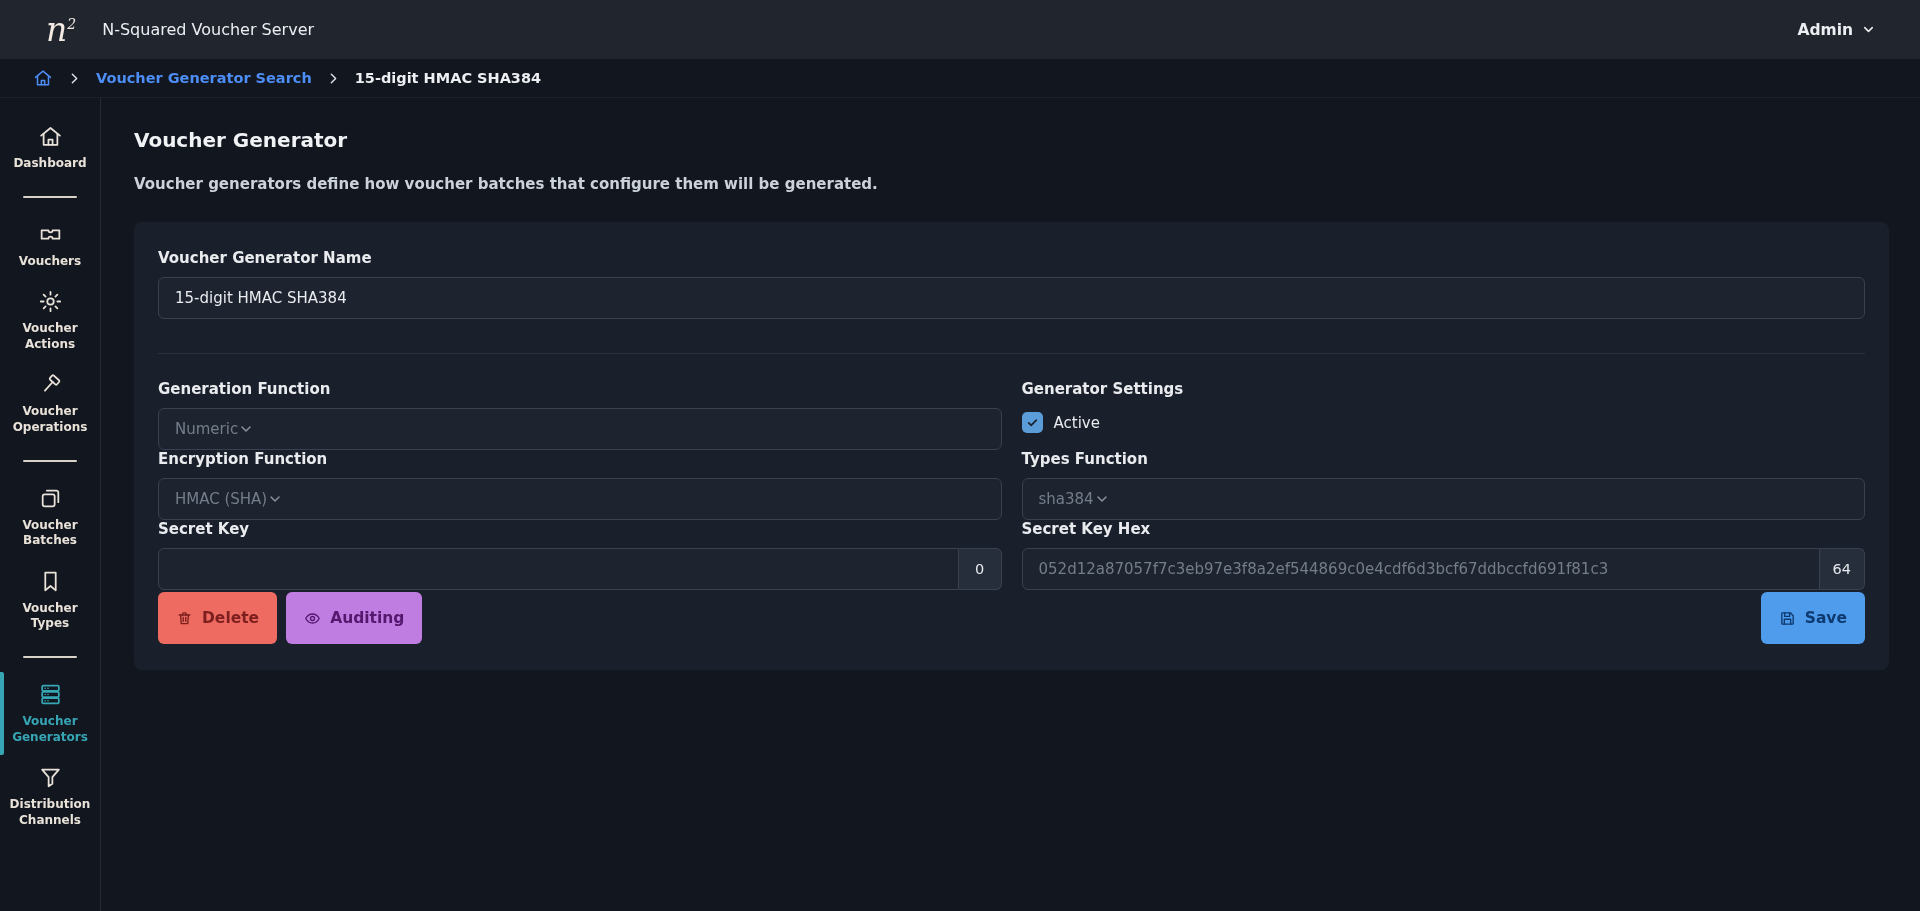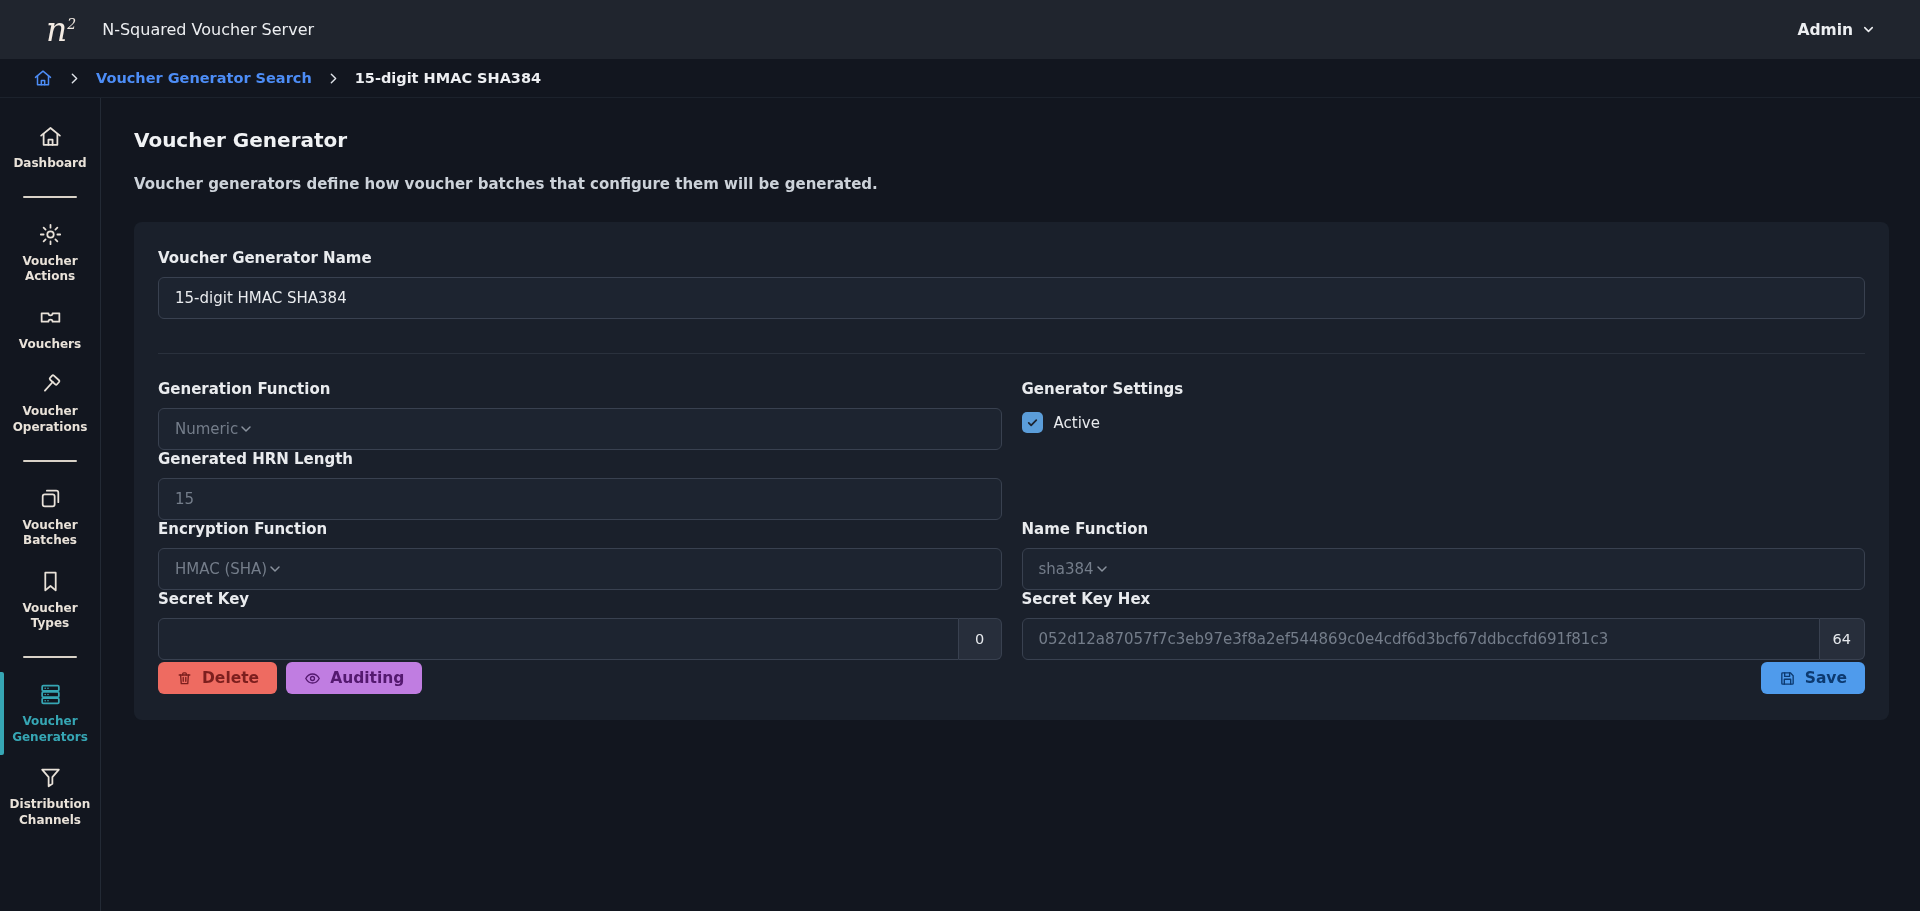--- a/index.html
+++ b/index.html
@@ -106,21 +106,21 @@
   .input-group { display:flex; }
   .input-group input { border-radius:6px 0 0 6px; flex:1; min-width:0; }
   .input-addon {
     min-width:43px; padding:0 13px; background:#272e3b;
     border:1px solid #394150; border-left:none; border-radius:0 6px 6px 0;
     display:flex; align-items:center; justify-content:center;
     font-size:14.5px; color:#e6e9ed;
   }
 
   .actions { display:flex; align-items:center; margin-top:2px; }
-  .btn { display:flex; align-items:center; gap:9px; height:32px; padding:0 18px;
+  .btn { display:flex; align-items:center; gap:9px; height:52px; padding:0 18px;
          border:none; border-radius:6px; font-size:15.5px; font-weight:700;
          cursor:pointer; font-family:inherit; }
   .btn svg { width:17px; height:17px; fill:none; stroke-width:1.9;
              stroke-linecap:round; stroke-linejoin:round; }
   .btn-delete { background:#ee6b61; color:#7c1f1e; }
   .btn-delete svg { stroke:#7c1f1e; }
   .btn-audit { background:#c07de1; color:#54196f; margin-left:9px; }
   .btn-audit svg { stroke:#54196f; }
   .btn-save { background:#4f9bec; color:#0d3a70; margin-left:auto; }
   .btn-save svg { stroke:#0d3a70; }
@@ -171,31 +171,31 @@
           <path d="M5.4 9.6V20h13.2V9.6"></path>
           <path d="M10 20v-5h4v5"></path>
       </svg>
       <span class="side-label">Dashboard</span>
     </div>
 
     <div class="side-divider"></div>
 
     <div class="side-item">
       <svg viewBox="0 0 24 24">
+        <path d="M3.5 8h6.5a2 2 0 0 0 4 0h6.5v8h-6.5a2 2 0 0 0-4 0H3.5z"></path>
+      </svg>
+      <span class="side-label">Vouchers</span>
+    </div>
+
+    <div class="side-item">
+      <svg viewBox="0 0 24 24">
         <circle cx="12" cy="12" r="3.1"></circle>
         <path d="M12 2.7v2.7M12 18.6v2.7M2.7 12h2.7M18.6 12h2.7M5.4 5.4l1.9 1.9M16.7 16.7l1.9 1.9M18.6 5.4l-1.9 1.9M7.3 16.7l-1.9 1.9"></path>
       </svg>
       <span class="side-label">Voucher Actions</span>
-    </div>
-
-    <div class="side-item">
-      <svg viewBox="0 0 24 24">
-        <path d="M3.5 8h6.5a2 2 0 0 0 4 0h6.5v8h-6.5a2 2 0 0 0-4 0H3.5z"></path>
-      </svg>
-      <span class="side-label">Vouchers</span>
     </div>
 
     <div class="side-item">
       <svg viewBox="0 0 24 24">
         <g transform="rotate(42 12 12)">
             <path d="M12 8.8V20"></path>
             <rect x="7.5" y="3.5" width="9" height="5.3" rx="1.2"></rect>
           </g>
       </svg>
       <span class="side-label">Voucher Operations</span>
@@ -275,37 +275,33 @@
           <div class="checkbox-row">
             <span class="checkbox checked">
               <svg viewBox="0 0 24 24">
                   <path d="M5 12.7l4.5 4.5L19 7.5"></path>
                 </svg>
             </span>
             <span class="checkbox-label">Active</span>
           </div>
         </div>
 
-        <div class="fg c1r2">
-          <label class="field-label">Generated HRN Length</label>
-          <input class="control muted-val" type="text" value="15" style="">
-        </div>
 
         <div class="fg c1r3">
           <label class="field-label">Encryption Function</label>
           <div class="control select">
             <span>HMAC (SHA)</span>
             <svg viewBox="0 0 24 24">
                 <polyline points="6 9 12 15 18 9"></polyline>
               </svg>
           </div>
         </div>
 
         <div class="fg c2r3">
-          <label class="field-label">Name Function</label>
+          <label class="field-label">Types Function</label>
           <div class="control select">
             <span>sha384</span>
             <svg viewBox="0 0 24 24">
                 <polyline points="6 9 12 15 18 9"></polyline>
               </svg>
           </div>
         </div>
 
         <div class="fg c1r4">
           <label class="field-label">Secret Key</label>

